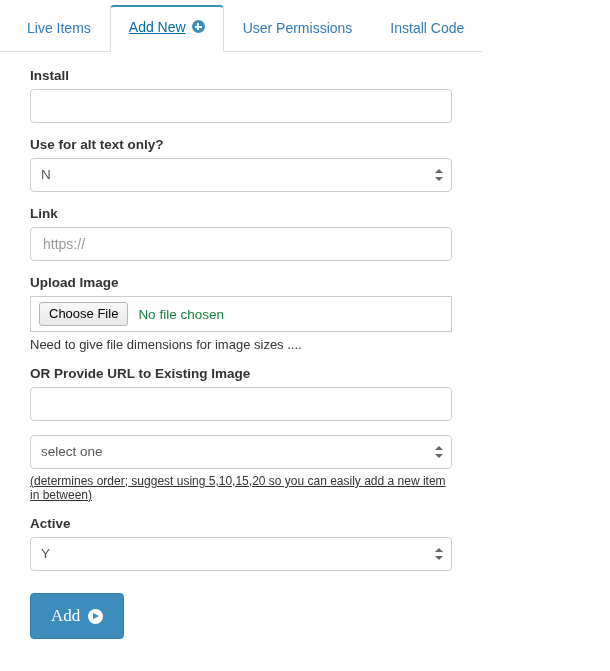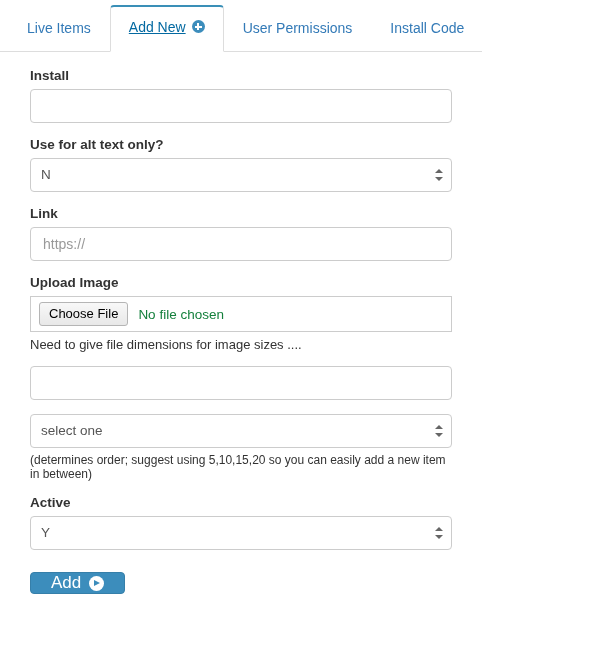--- a/index.html
+++ b/index.html
@@ -196,38 +196,39 @@
     color: #15803d;
   }
 
   .help-text {
     font-size: 13px;
     color: #333333;
     margin-top: 5px;
   }
   .help-text.small {
     font-size: 12px;
+    text-decoration: underline;
   }
 
   
   .submit-row {
     margin-top: 22px;
     padding-bottom: 24px;
   }
   .btn-primary {
     display: inline-flex;
     align-items: center;
     gap: 8px;
     background: #3c8dbc;
     border: 1px solid #367fa9;
     border-radius: 4px;
     color: #ffffff;
     font-size: 17px;
-    font-family: Liberation Sans, sans-serif;
-    padding: 0 20px;
+    font-family: Liberation Serif, serif;
+    padding: 12px 20px;
     cursor: pointer;
     line-height: 20px;
   }
   .arrow-circle {
     display: inline-block;
     width: 15px;
     height: 15px;
     border-radius: 50%;
     background: #ffffff;
     position: relative;
@@ -287,20 +288,21 @@
     <div class="field">
       <label class="field-label">Upload Image</label>
       <div class="file-field">
         <span class="file-button">Choose File</span>
         <span class="file-name">No file chosen</span>
       </div>
       <div class="help-text">Need to give file dimensions for image sizes ....</div>
     </div>
 
     <div class="field">
+      <label class="field-label">OR Provide URL to Existing Image</label>
       <input class="text-input" type="text" value="" style="">
     </div>
 
     <div class="field">
       <div class="select-wrap">
         <div class="select-input">select one</div>
         <span class="select-arrows"></span>
       </div>
       <div class="help-text small">(determines order; suggest using 5,10,15,20 so you can easily add a new item in between)</div>
     </div>

